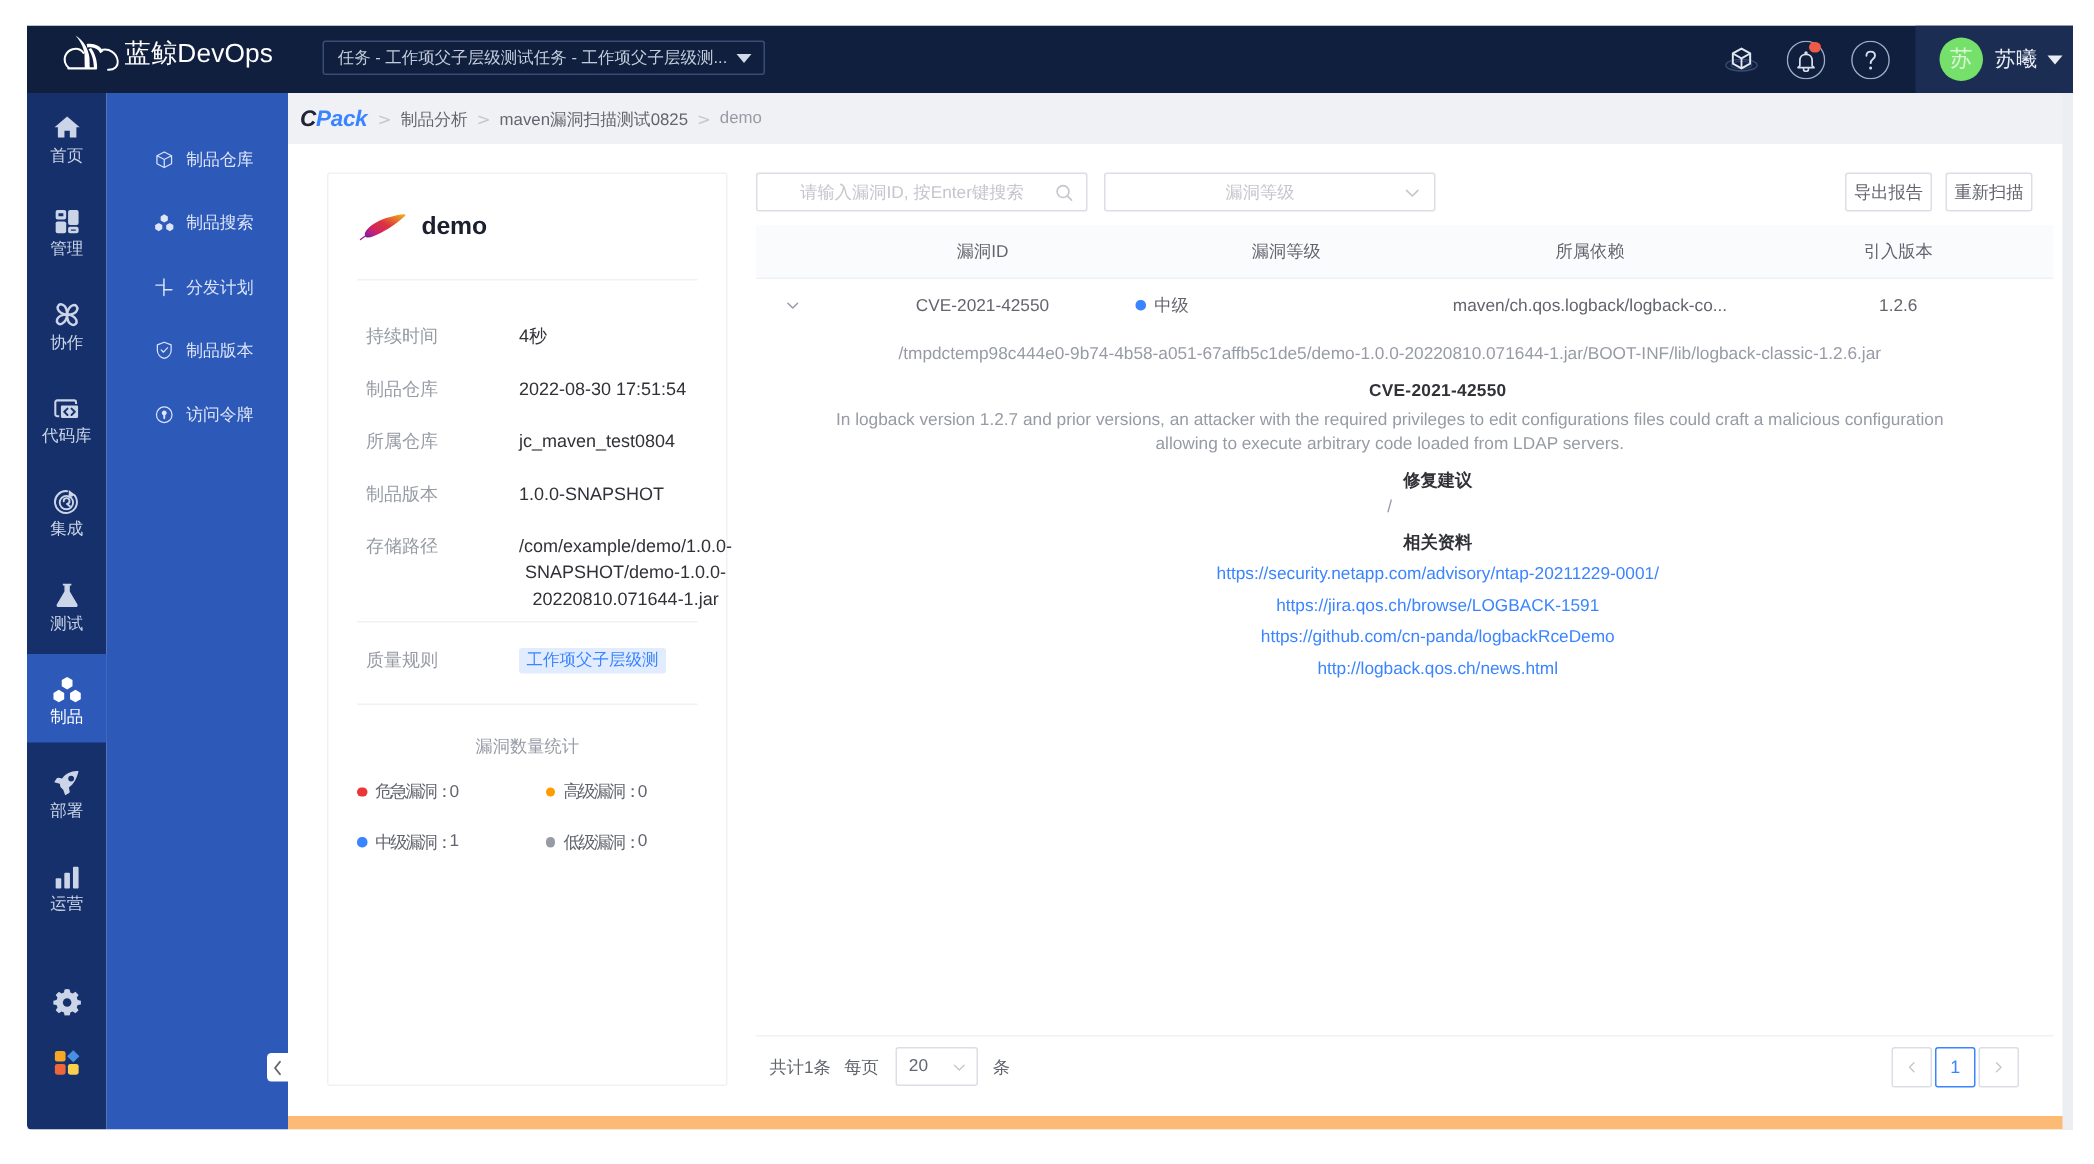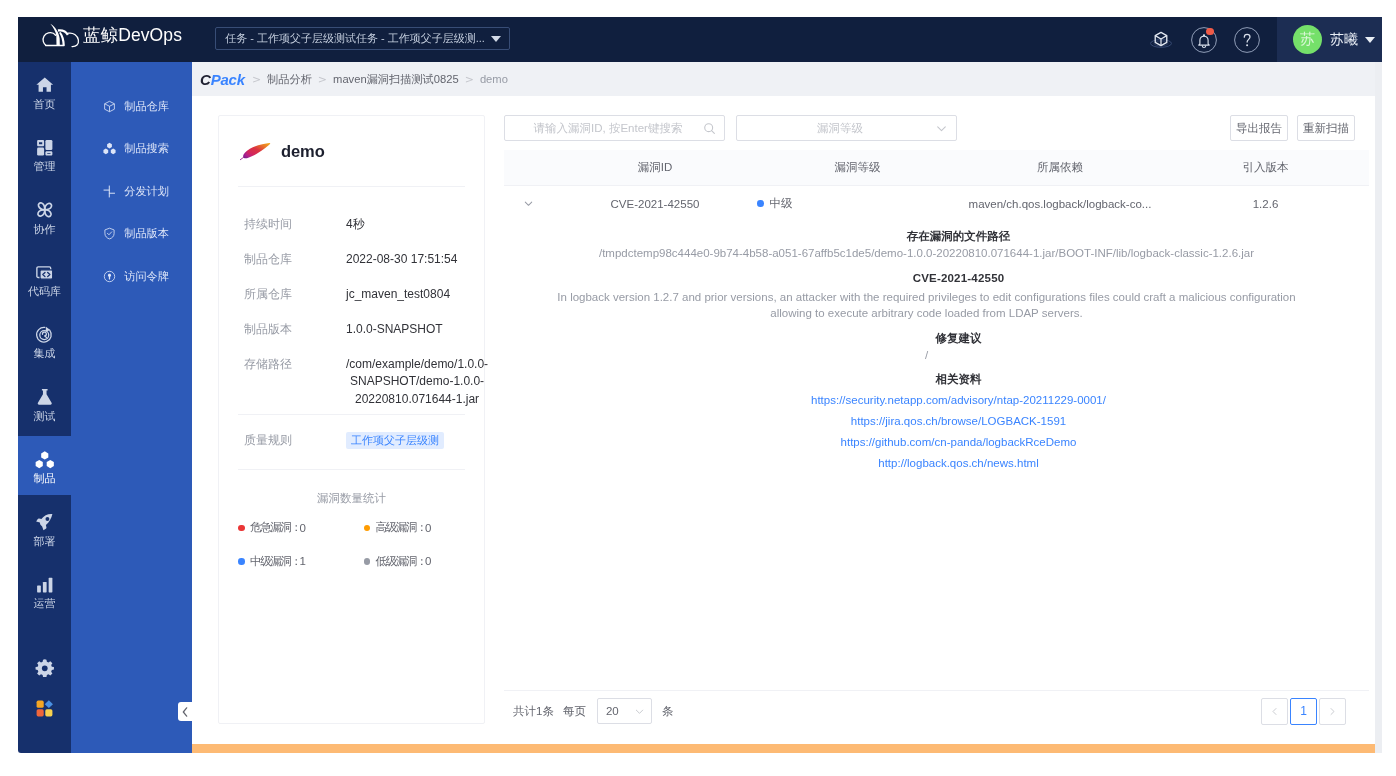--- a/index.html
+++ b/index.html
@@ -511,21 +511,20 @@
           <div class="c1">CVE-2021-42550</div>
           <div class="c2 lvl">
             <span class="dot" style="background: rgb(58, 132, 255);"></span>
             <span>中级</span>
           </div>
           <div class="c3">maven/ch.qos.logback/logback-co...</div>
           <div class="c4">1.2.6</div>
         </div>
 
         <div class="detail">
-          <div class="d-h">存在漏洞的文件路径</div>
           <div class="d-p">/tmpdctemp98c444e0-9b74-4b58-a051-67affb5c1de5/demo-1.0.0-20220810.071644-1.jar/BOOT-INF/lib/logback-classic-1.2.6.jar</div>
           <div class="d-gap"></div>
           <div class="d-h d-mono">CVE-2021-42550</div>
           <div class="d-p d-desc">In logback version 1.2.7 and prior versions, an attacker with the required privileges to edit configurations files could craft a malicious configuration allowing to execute arbitrary code loaded from LDAP servers.</div>
           <div class="d-gap"></div>
           <div class="d-h">修复建议</div>
           <div class="d-p">/</div>
           <div class="d-gap"></div>
           <div class="d-h d-refs-title">相关资料</div>
           <div class="d-l">https://security.netapp.com/advisory/ntap-20211229-0001/</div>

